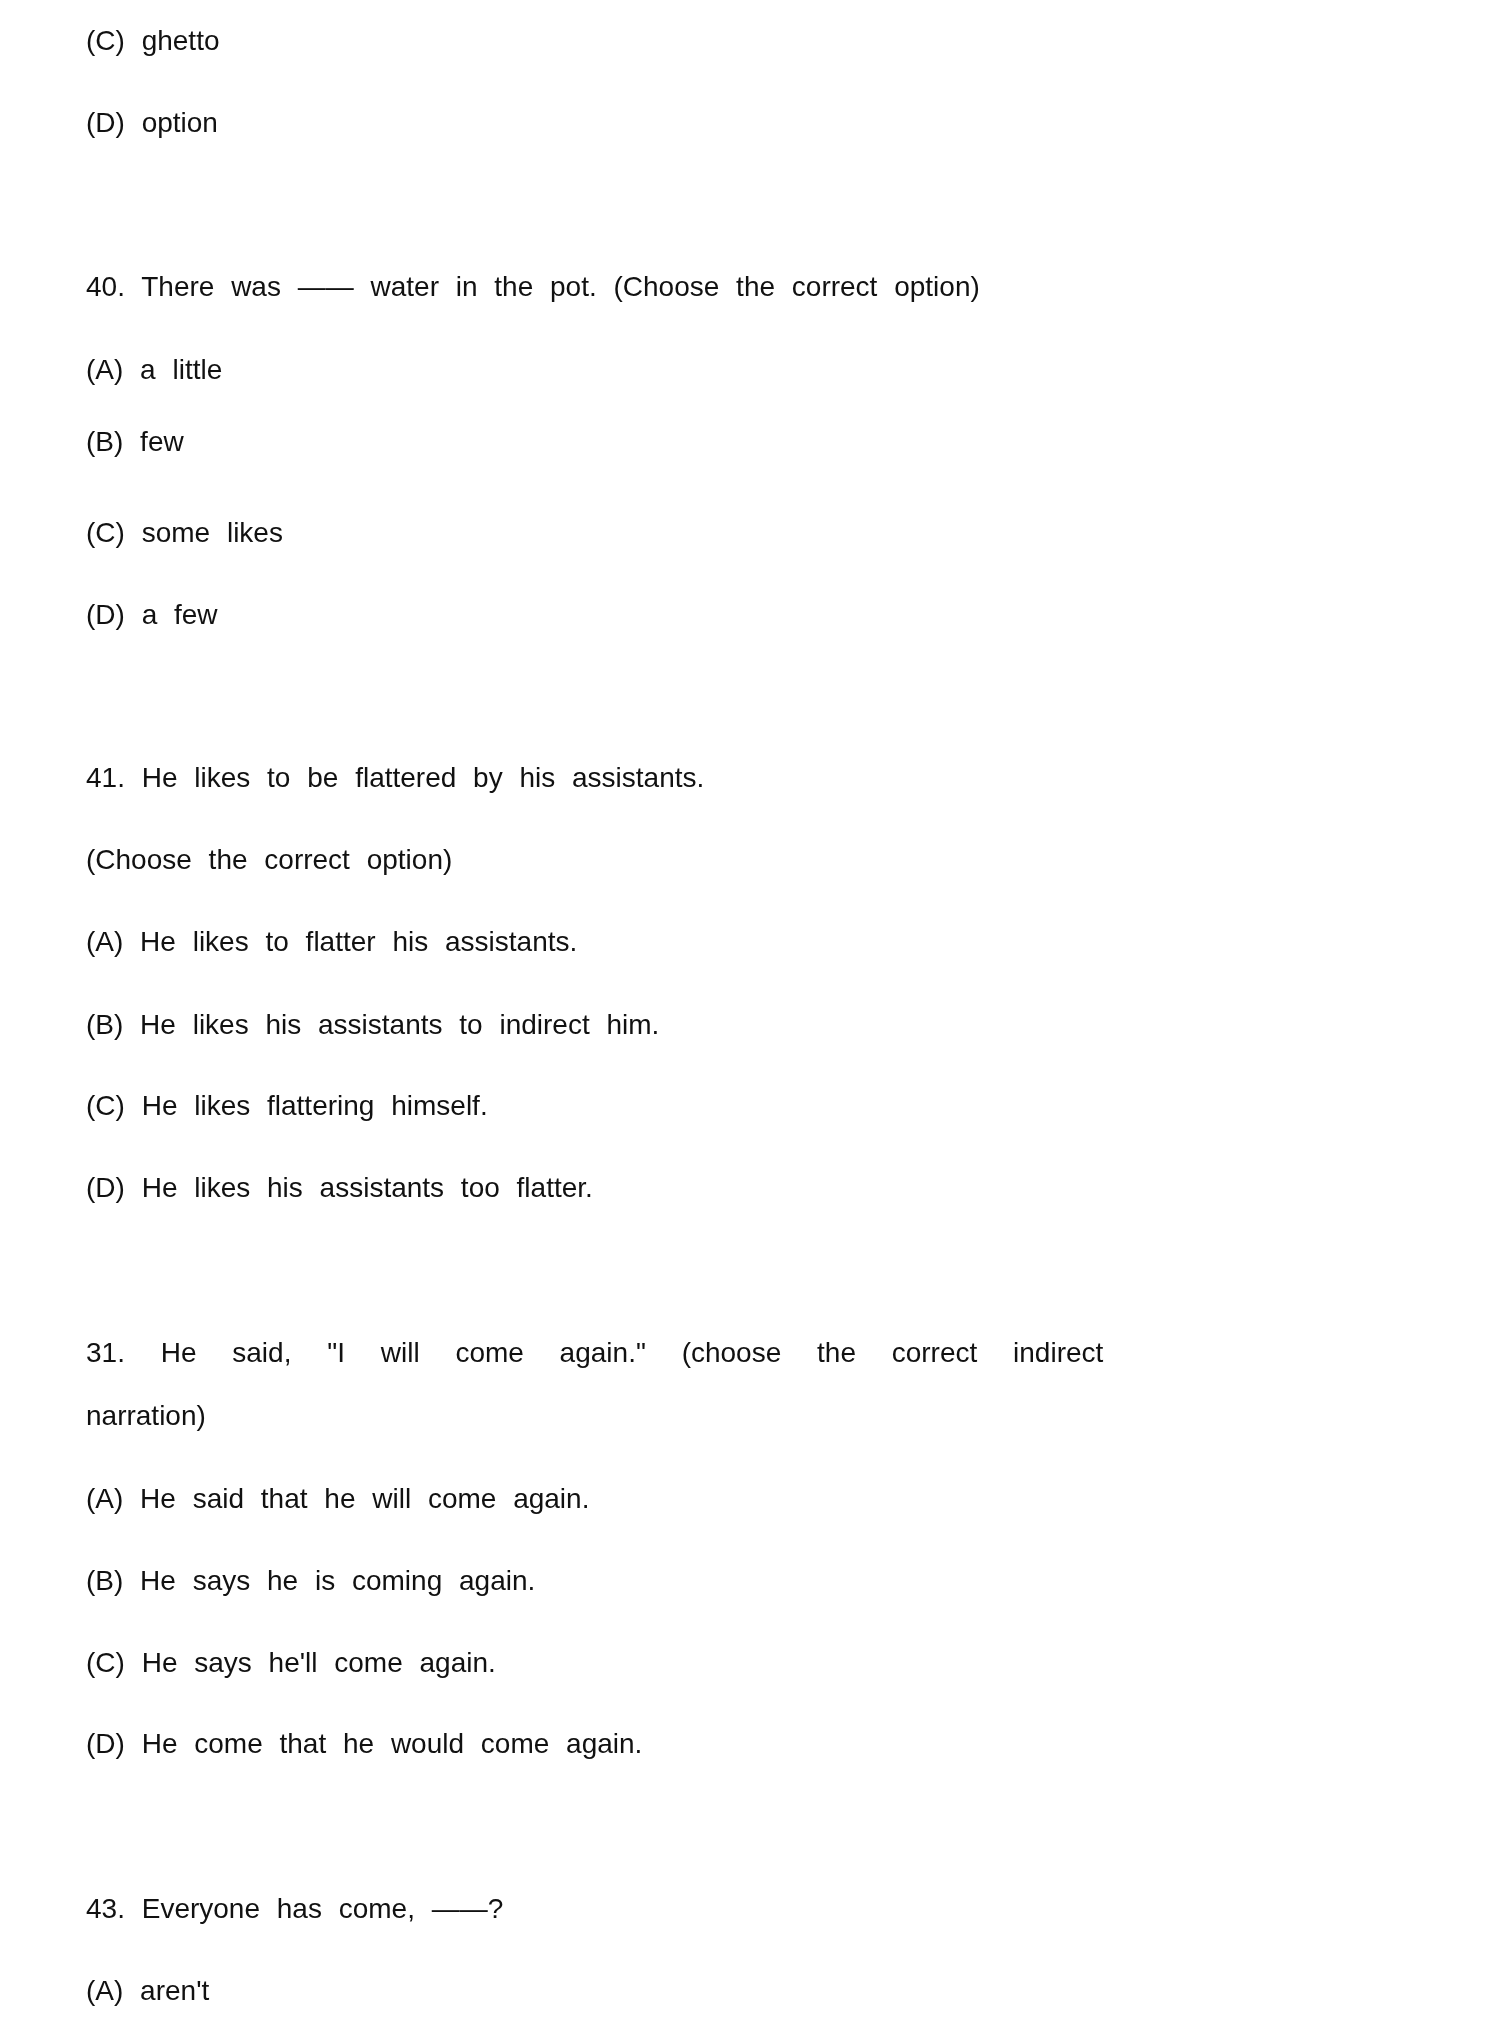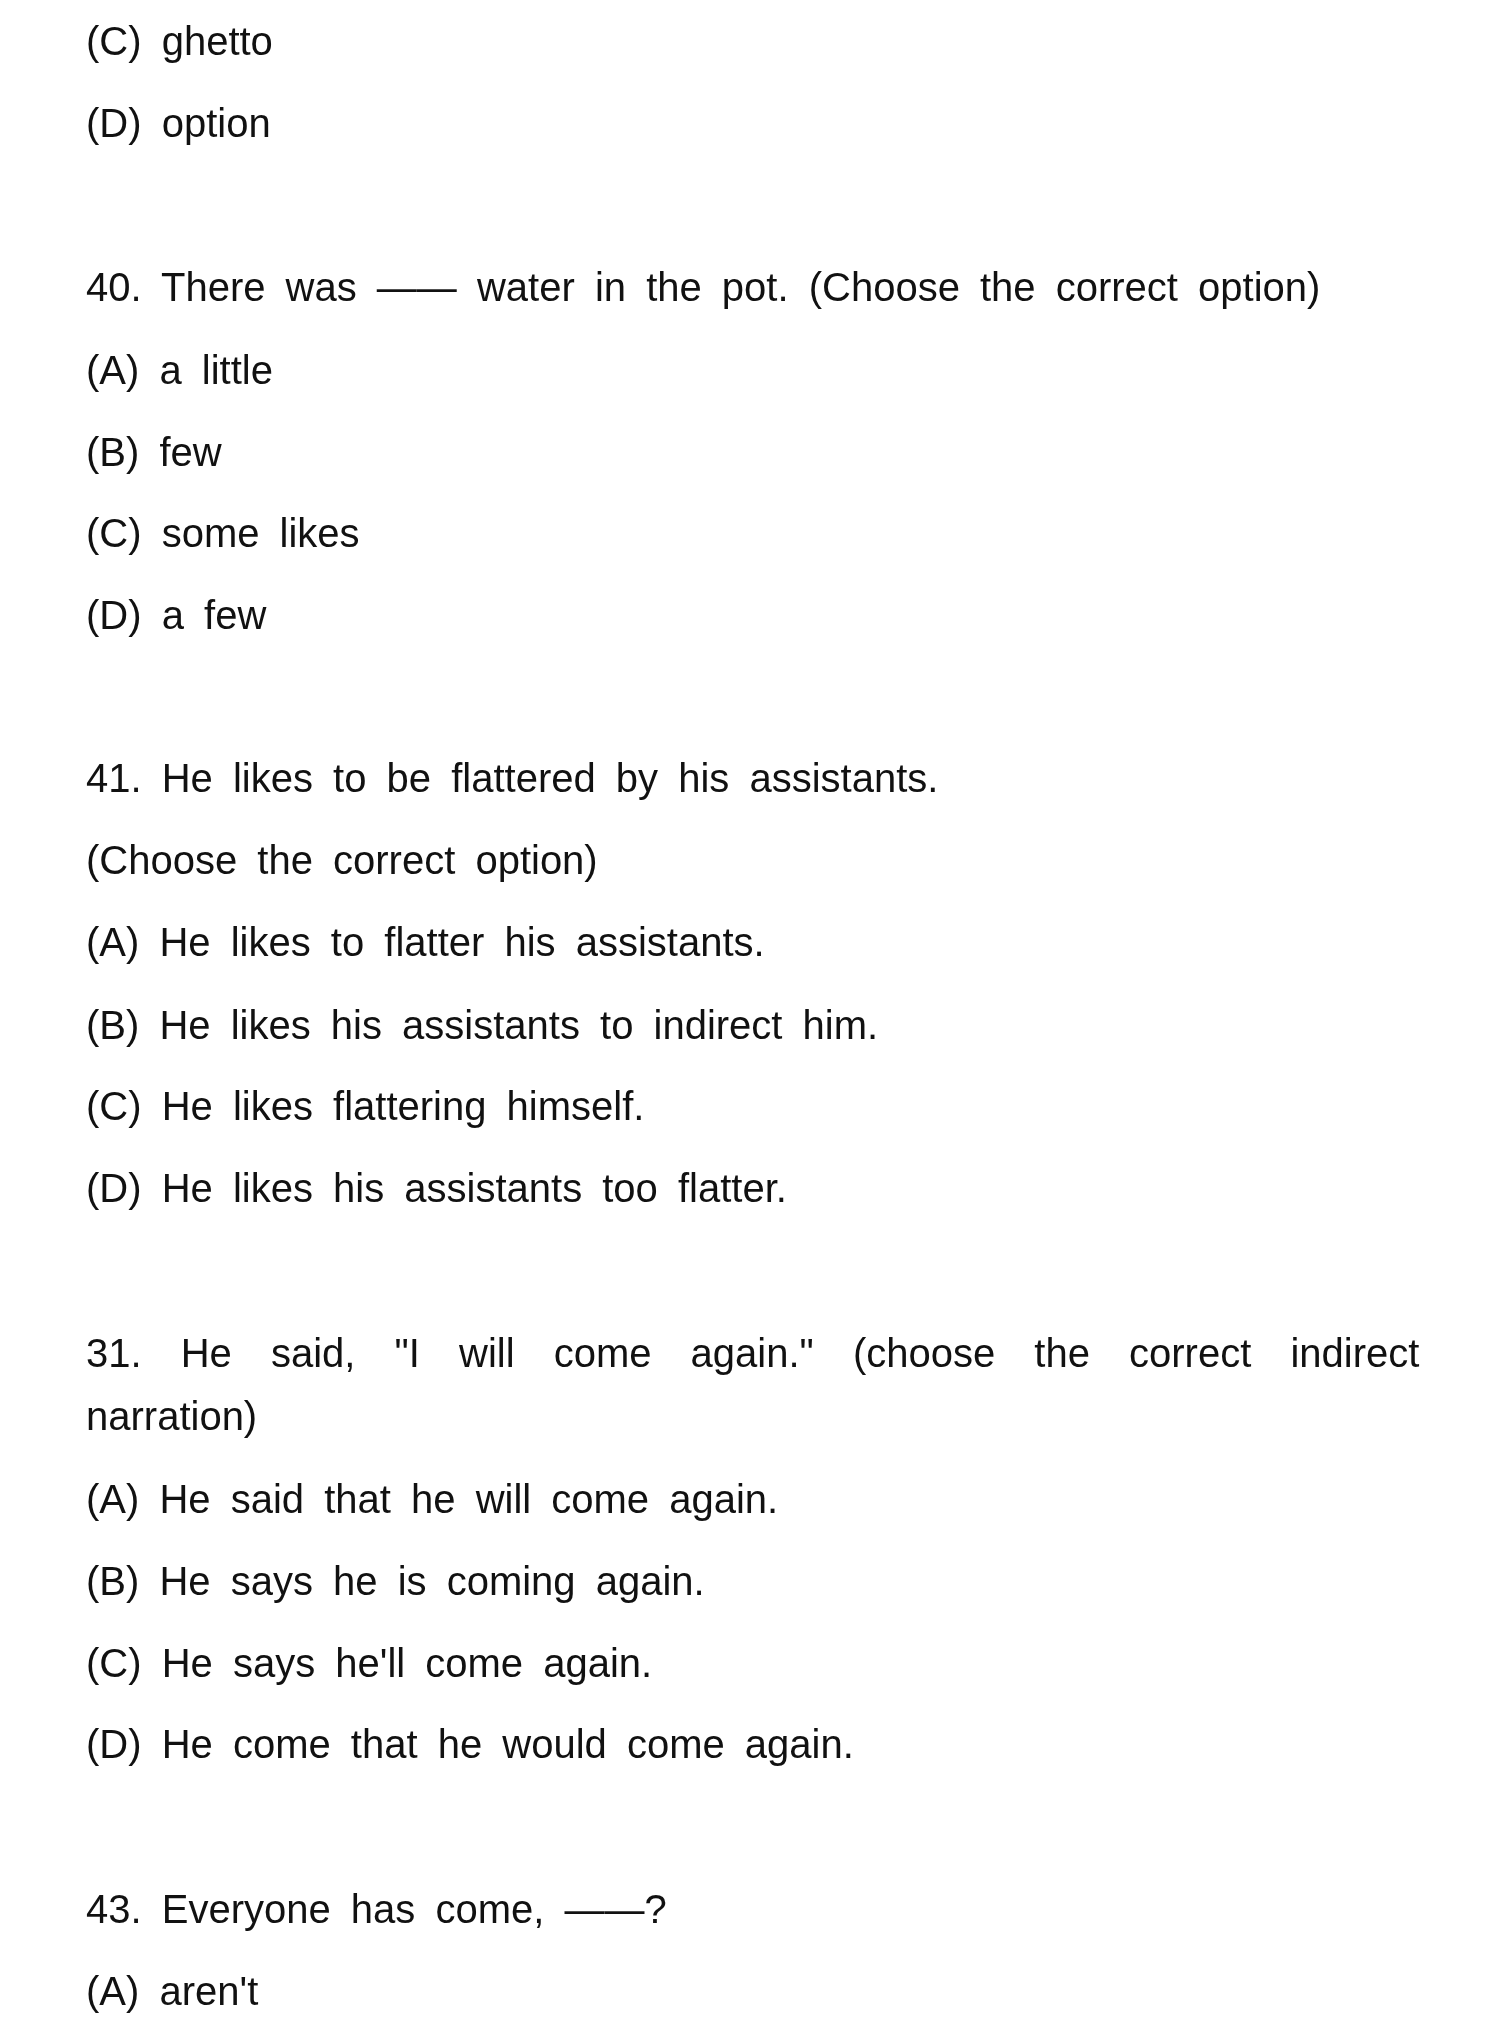--- a/index.html
+++ b/index.html
@@ -1,18 +1,18 @@
 <!DOCTYPE html>
 <html><head>
 <meta charset="utf-8">
 <style>
   html, body { margin: 0; padding: 0; background: #ffffff; }
   body { width: 1505px; height: 2034px; position: relative; overflow: hidden;
          font-family: "Liberation Sans", sans-serif; color: #111111; }
-  .line { position: absolute; left: 86px; font-size: 40px; line-height: 48px;
+  .line { position: absolute; left: 86px; font-size: 28px; line-height: 48px;
           white-space: nowrap; word-spacing: 9px; transform: translateY(-50%); }
   .q42 { word-spacing: 28px; }
 </style>
 </head>
 <body>
 
 <div>
 
   <div class="line" style="top:41px">
     <span>(C)</span>
@@ -24,21 +24,21 @@
   </div>
 
   <div class="line" style="top:287px">
     <span>40.</span>
     <span>There was —— water in the pot. (Choose the correct option)</span>
   </div>
   <div class="line" style="top:370px">
     <span>(A)</span>
     <span>a little</span>
   </div>
-  <div class="line" style="top:452px">
+  <div class="line" style="top:442px">
     <span>(B)</span>
     <span>few</span>
   </div>
   <div class="line" style="top:533px">
     <span>(C)</span>
     <span>some likes</span>
   </div>
   <div class="line" style="top:615px">
     <span>(D)</span>
     <span>a few</span>

